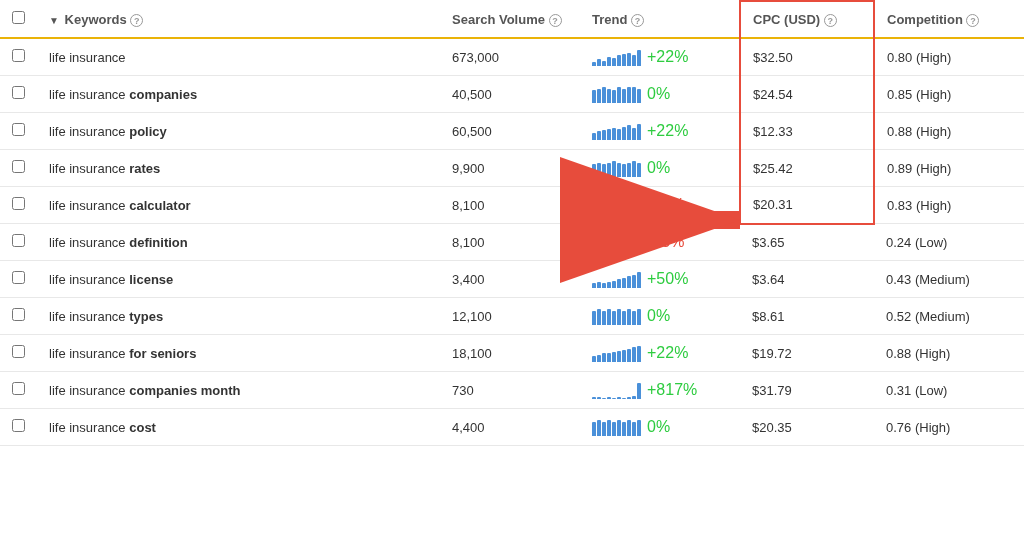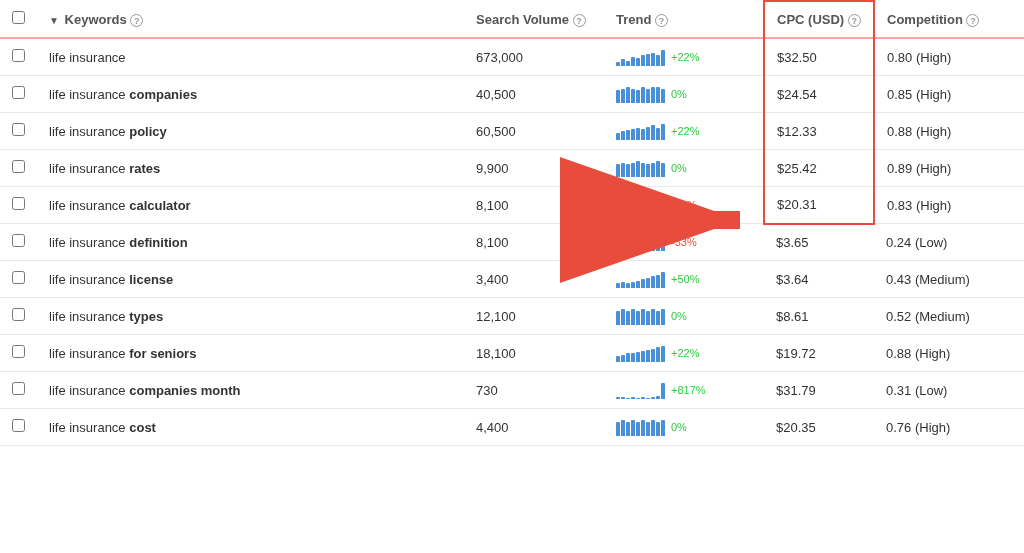--- a/index.html
+++ b/index.html
@@ -8,21 +8,21 @@
       font-size: 13px;
       color: #333;
       background: #fff;
       width: 1024px;
     }
     table {
       width: 100%;
       border-collapse: collapse;
     }
     thead tr {
-      border-bottom: 2px solid #fca5a5;
+      border-bottom: 2px solid #eab308;
     }
     thead th {
       padding: 10px 12px;
       font-weight: bold;
       color: #555;
       text-align: left;
       white-space: nowrap;
     }
     tbody tr {
       border-bottom: 1px solid #e8e8e8;
@@ -37,21 +37,21 @@
     .col-keyword {
       min-width: 260px;
     }
     .col-volume {
       width: 140px;
     }
     .col-trend {
       width: 160px;
     }
     .col-cpc {
-      width: 110px;
+      width: 134px;
       margin-left: 27px;
     }
     .col-competition {
       width: 150px;
     }
     .trend-cell {
       display: flex;
       align-items: center;
       gap: 6px;
     }
@@ -61,21 +61,21 @@
       gap: 1px;
       height: 18px;
     }
     .trend-bar span {
       display: inline-block;
       width: 4px;
       background: #4a90d9;
       border-radius: 1px 1px 0 0;
     }
     .trend-pct {
-      font-size: 11px;
+      font-size: 16px;
     }
     .trend-pos { color: #2ecc40; }
     .trend-neg { color: #e74c3c; }
     .trend-zero { color: #2ecc40; }
     .sort-arrow {
       font-size: 10px;
       margin-right: 2px;
     }
     
     .cpc-col-header {

